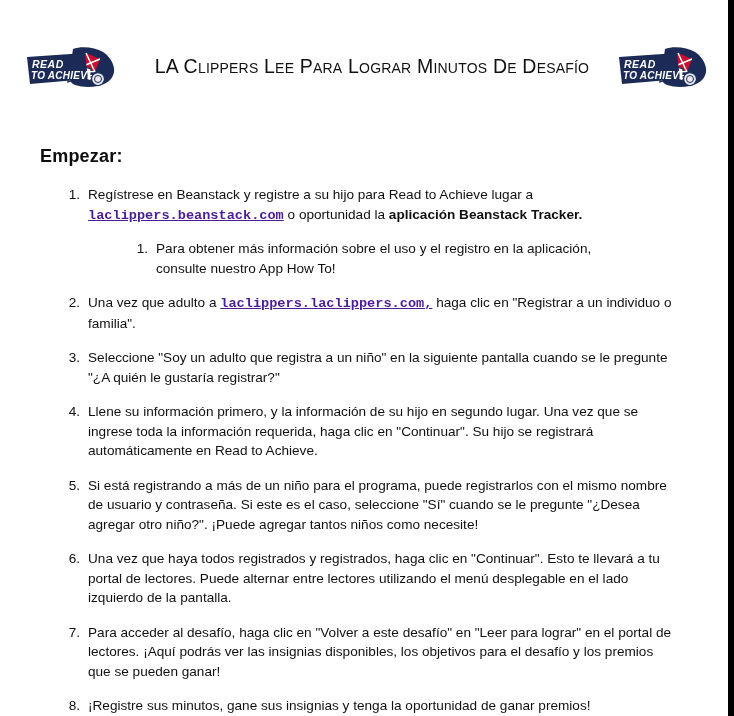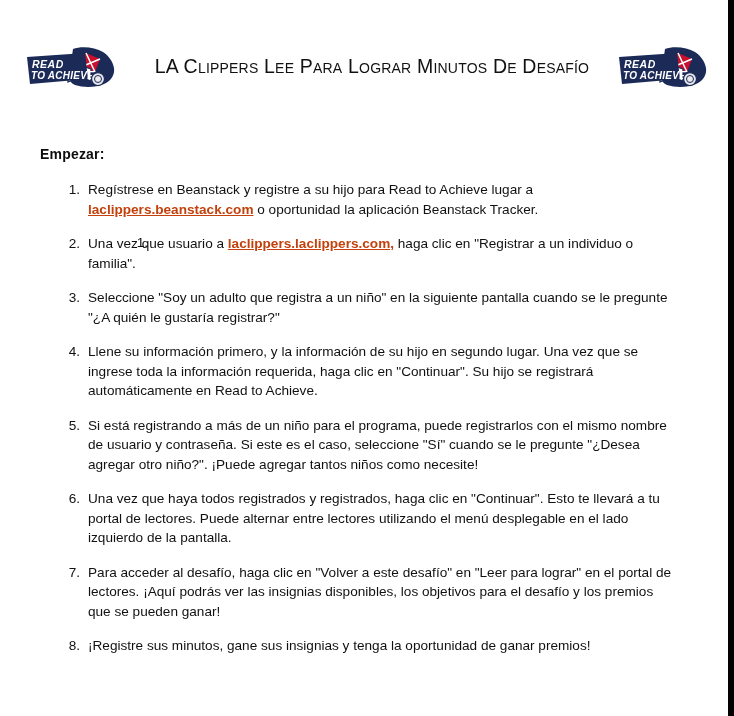--- a/index.html
+++ b/index.html
@@ -53,21 +53,21 @@
     color: #111111;
     white-space: nowrap;
   }
 
   
   .content {
     padding: 0 0 0 0;
   }
   .section-heading {
     margin: 28px 0 0 40px;
-    font-size: 14px;
+    font-size: 18px;
     font-weight: bold;
     color: #0d0d0d;
     letter-spacing: 0.2px;
   }
 
   ol.steps {
     list-style: none;
     margin: 18px 0 0 0;
     padding: 0;
   }
@@ -103,23 +103,24 @@
     padding: 0 40px 0 30px;
     margin-left: 38px;
     font-size: 13.6px;
     line-height: 19.5px;
     color: #111111;
   }
 
   .link {
     font-weight: bold;
     text-decoration: underline;
-    color: #c2410c;
-  }
-  .strong { font-weight: normal; }
+    color: #4c1d95;
+    font-family: Liberation Mono, monospace;
+  }
+  .strong { font-weight: bold; }
 </style>
 </head>
 <body>
 
 <div class="page">
 
   <div class="header">
 
     <div class="logo left">
       <svg viewBox="0 0 184 100" xmlns="http://www.w3.org/2000/svg" aria-hidden="true">
@@ -167,26 +168,27 @@
 
     <div class="section-heading">Empezar:</div>
 
     <ol class="steps" id="steps-root">
         <li>
           <span class="marker">1.</span>
           <span class="step-text"><span>Regístrese en Beanstack y registre a su hijo para Read to Achieve lugar a </span><span class="link">laclippers.beanstack.com</span><span> o oportunidad la  </span><span class="strong">aplicación Beanstack Tracker.</span></span>
           <ol class="substeps">
             <li>
               <span class="marker">1.</span>
+              <span class="step-text"><span>Para obtener más información sobre el uso y el registro en la aplicación, consulte nuestro App How To!</span></span>
             </li>
           </ol>
         </li>
         <li>
           <span class="marker">2.</span>
-          <span class="step-text"><span>Una vez que usuario a </span><span class="link">laclippers.laclippers.com,</span><span> haga clic en "Registrar a un individuo o familia".</span></span>
+          <span class="step-text"><span>Una vez que adulto a </span><span class="link">laclippers.laclippers.com,</span><span> haga clic en "Registrar a un individuo o familia".</span></span>
         </li>
         <li>
           <span class="marker">3.</span>
           <span class="step-text"><span>Seleccione "Soy un adulto que registra a un niño" en la siguiente pantalla cuando se le pregunte "¿A quién le gustaría registrar?"</span></span>
         </li>
         <li>
           <span class="marker">4.</span>
           <span class="step-text"><span>Llene su información primero, y la información de su hijo en segundo lugar. Una vez que se ingrese toda la información requerida, haga clic en "Continuar". Su hijo se registrará automáticamente en Read to Achieve.</span></span>
         </li>
         <li>

